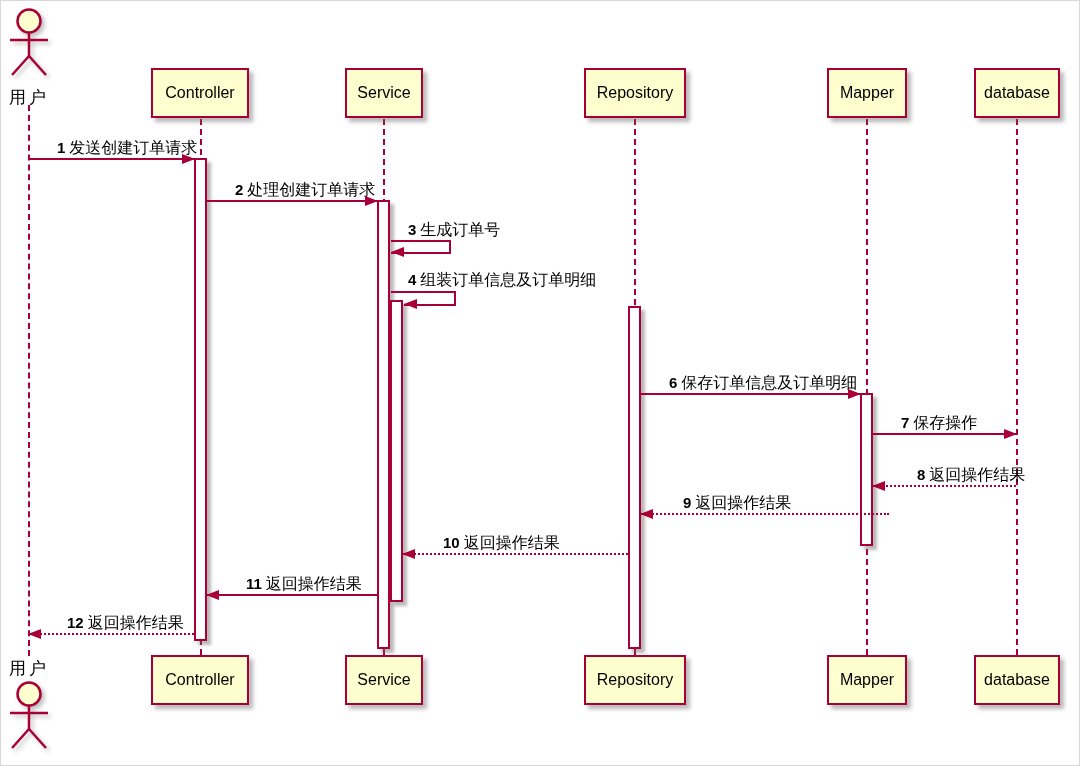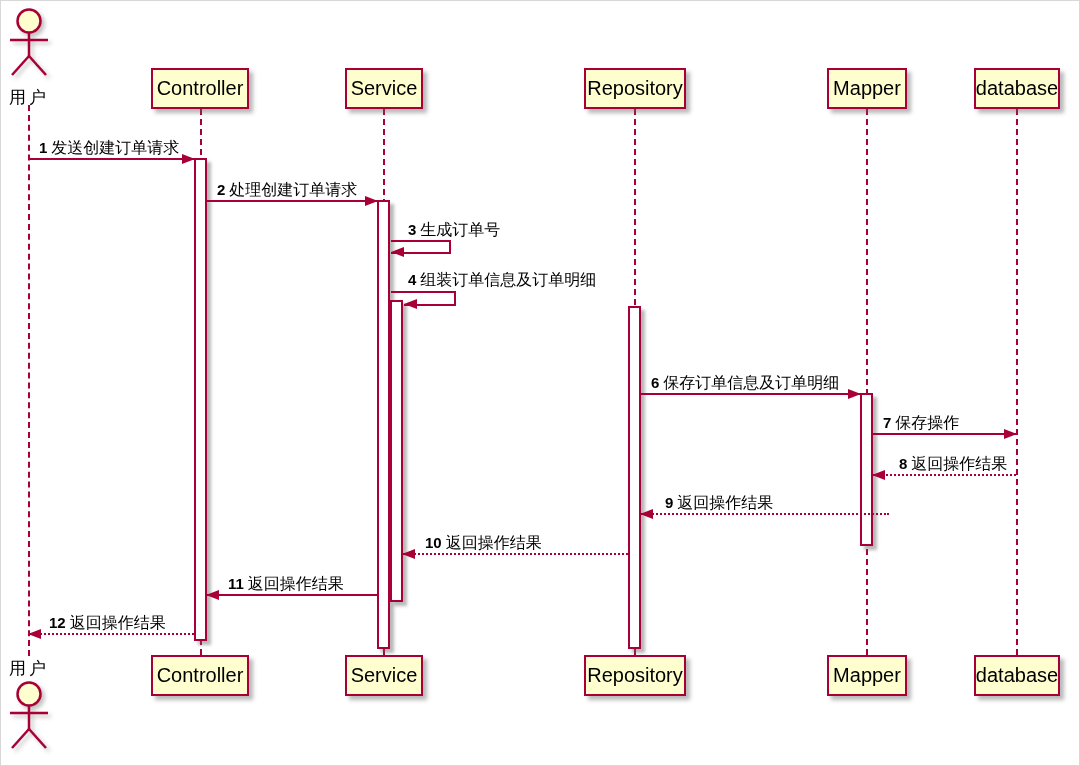--- a/index.html
+++ b/index.html
@@ -10,42 +10,42 @@
   html,body{margin:0;padding:0;background:#fff;}
   .canvas{
     position:relative;width:1080px;height:766px;background:#ffffff;
     border:1px solid #d8d8d8;box-sizing:border-box;overflow:hidden;
     font-family:"Liberation Sans","DejaVu Sans",sans-serif;
   }
   
   .lifeline{position:absolute;width:0;border-left:2px dashed var(--stroke);z-index:1;}
   
   .pbox{
-    position:absolute;height:41px;box-sizing:border-box;z-index:3;
+    position:absolute;height:50px;box-sizing:border-box;z-index:3;
     background:var(--fill);border:2px solid var(--stroke);
     display:flex;align-items:center;justify-content:center;
-    font-size:20px;color:var(--txt);
+    font-size:16px;color:var(--txt);
     box-shadow:4px 4px 4px rgba(100,100,100,.45);
   }
   
   .abar{
     position:absolute;width:13px;box-sizing:border-box;z-index:2;
     background:#ffffff;border:2px solid var(--stroke);
     box-shadow:4px 4px 3px rgba(100,100,100,.45);
   }
   
   .msg{position:absolute;height:20px;z-index:4;}
   .mline{position:absolute;left:0;right:0;bottom:0;height:0;border-top:2px solid var(--stroke);}
   .mline.dotted{border-top-style:dotted;}
   .ahead{position:absolute;width:0;height:0;bottom:-4px;
          border-top:5px solid transparent;border-bottom:5px solid transparent;}
   .ahead.right{right:-1px;border-left:13px solid var(--stroke);}
   .ahead.left{left:-1px;border-right:13px solid var(--stroke);}
   .mlabel{position:absolute;bottom:4px;white-space:nowrap;color:var(--txt);
-          font-size:16px;font-family:"Liberation Serif","DejaVu Serif",serif;line-height:1;}
+          font-size:16px;font-family:"Liberation Serif","DejaVu Serif",serif;line-height:1;margin-left:18px;}
   .mnum{font-weight:bold;font-size:15px;font-family:"Liberation Sans","DejaVu Sans",sans-serif;}
   .slabel{position:absolute;white-space:nowrap;color:var(--txt);z-index:4;
           font-size:16px;font-family:"Liberation Serif","DejaVu Serif",serif;line-height:1;}
   .sloop{position:absolute;box-sizing:border-box;z-index:4;
          border:2px solid var(--stroke);border-left:none;background:transparent;}
   .sarrow{position:absolute;width:0;height:0;z-index:5;
           border-top:5px solid transparent;border-bottom:5px solid transparent;
           border-right:13px solid var(--stroke);}
   .sline{position:absolute;height:2px;background:var(--stroke);z-index:4;}
   
@@ -120,21 +120,21 @@
     <div class="mline"></div>
     <div class="ahead right"></div>
   </div>
 
   <div class="msg" style="left:872px;top:414px;width:143px">
     <span class="mlabel" style="left:10px"><b class="mnum">7</b> <span>保存操作</span></span>
     <div class="mline"></div>
     <div class="ahead right"></div>
   </div>
 
-  <div class="msg" style="left:872px;top:455px;width:143px">
+  <div class="msg" style="left:872px;top:466px;width:143px">
     <span class="mlabel" style="left:26px"><b class="mnum">8</b> <span>返回操作结果</span></span>
     <div class="mline dotted"></div>
     <div class="ahead left"></div>
   </div>
 
   <div class="msg" style="left:640px;top:494px;width:248px">
     <span class="mlabel" style="left:24px"><b class="mnum">9</b> <span>返回操作结果</span></span>
     <div class="mline dotted"></div>
     <div class="ahead left"></div>
   </div>

